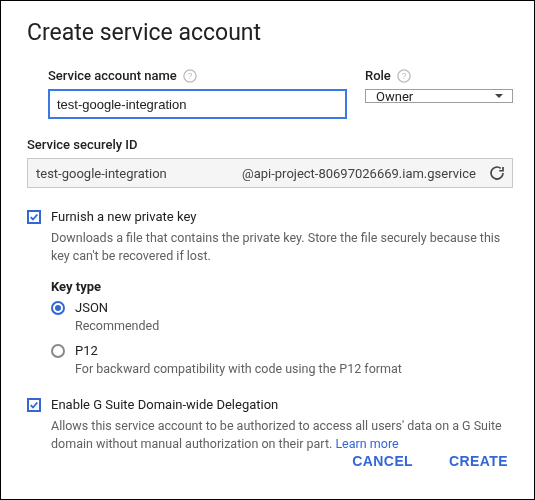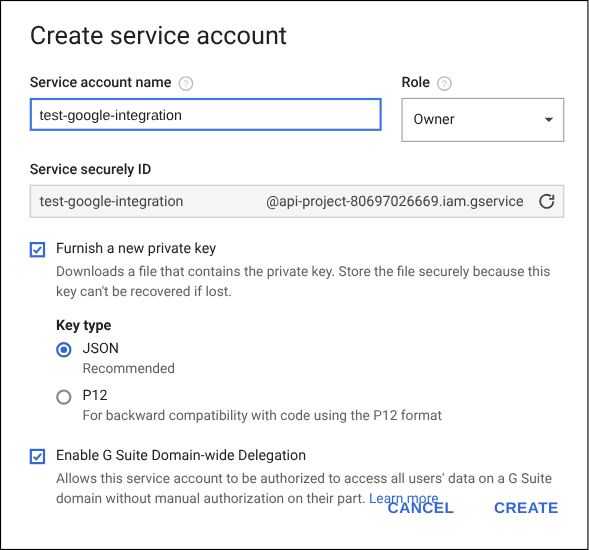--- a/index.html
+++ b/index.html
@@ -12,21 +12,21 @@
     padding: 18px 21px 14px 26px;
     position: relative;
     color: #212121;
   }
   .title {
     font-size: 23px;
     font-weight: 400;
     color: #212121;
     margin-bottom: 22px;
   }
-  .row { display: flex; gap: 18px; margin-bottom: 18px; }
+  .row { display: flex; gap: 18px; margin-bottom: 18px; margin-left: 21px; }
   .field { display: flex; flex-direction: column; }
   .field.name { flex: 1 1 auto; }
   .field.role { width: 148px; }
   .field-label {
     font-size: 13px;
     color: #212121;
     font-weight: 500;
     margin-bottom: 6px;
     display: flex;
     align-items: center;
@@ -45,21 +45,21 @@
     font-size: 13px;
     color: #212121;
     background: #fff;
     outline: none;
   }
   .text-input.active {
     border: 2px solid #3b78e7;
     padding: 0 7px;
   }
   .select {
-    height: 40px;
+    height: 14px;
     border: 1px solid #9e9e9e;
     background: #fff;
     display: flex;
     align-items: center;
     justify-content: space-between;
     padding: 0 8px 0 10px;
     font-size: 13px;
     cursor: pointer;
   }
   .caret-down {

